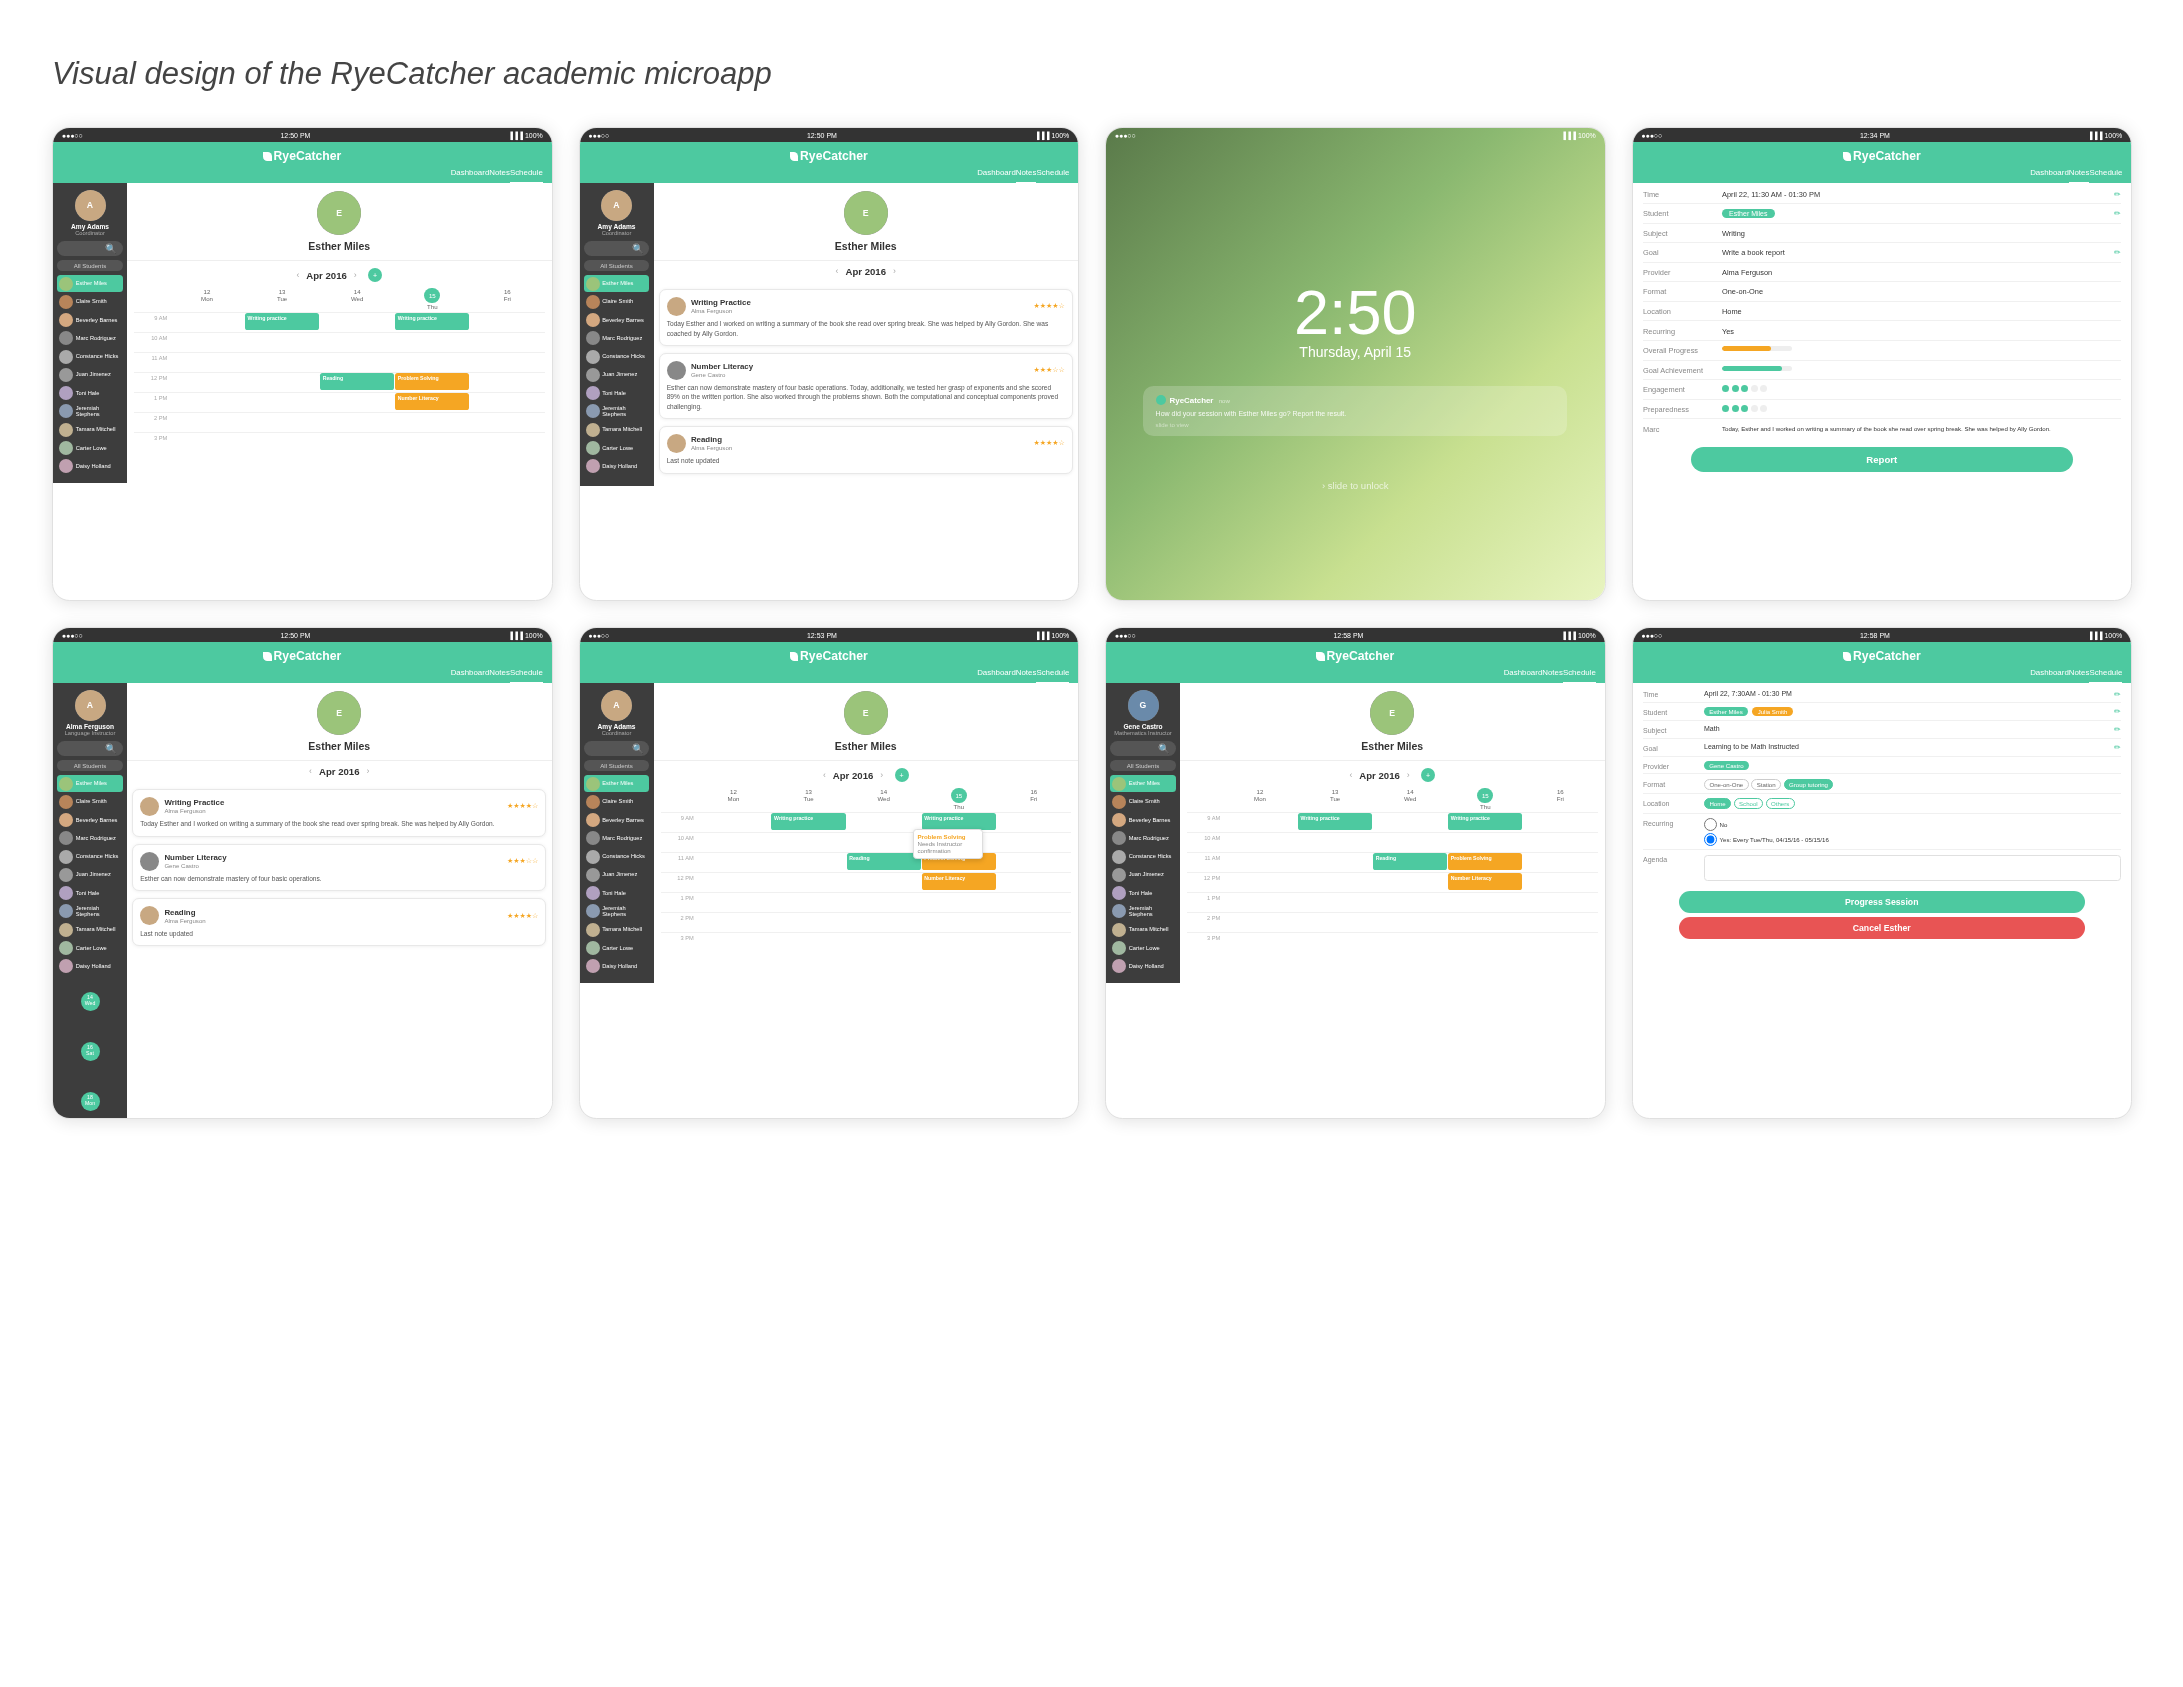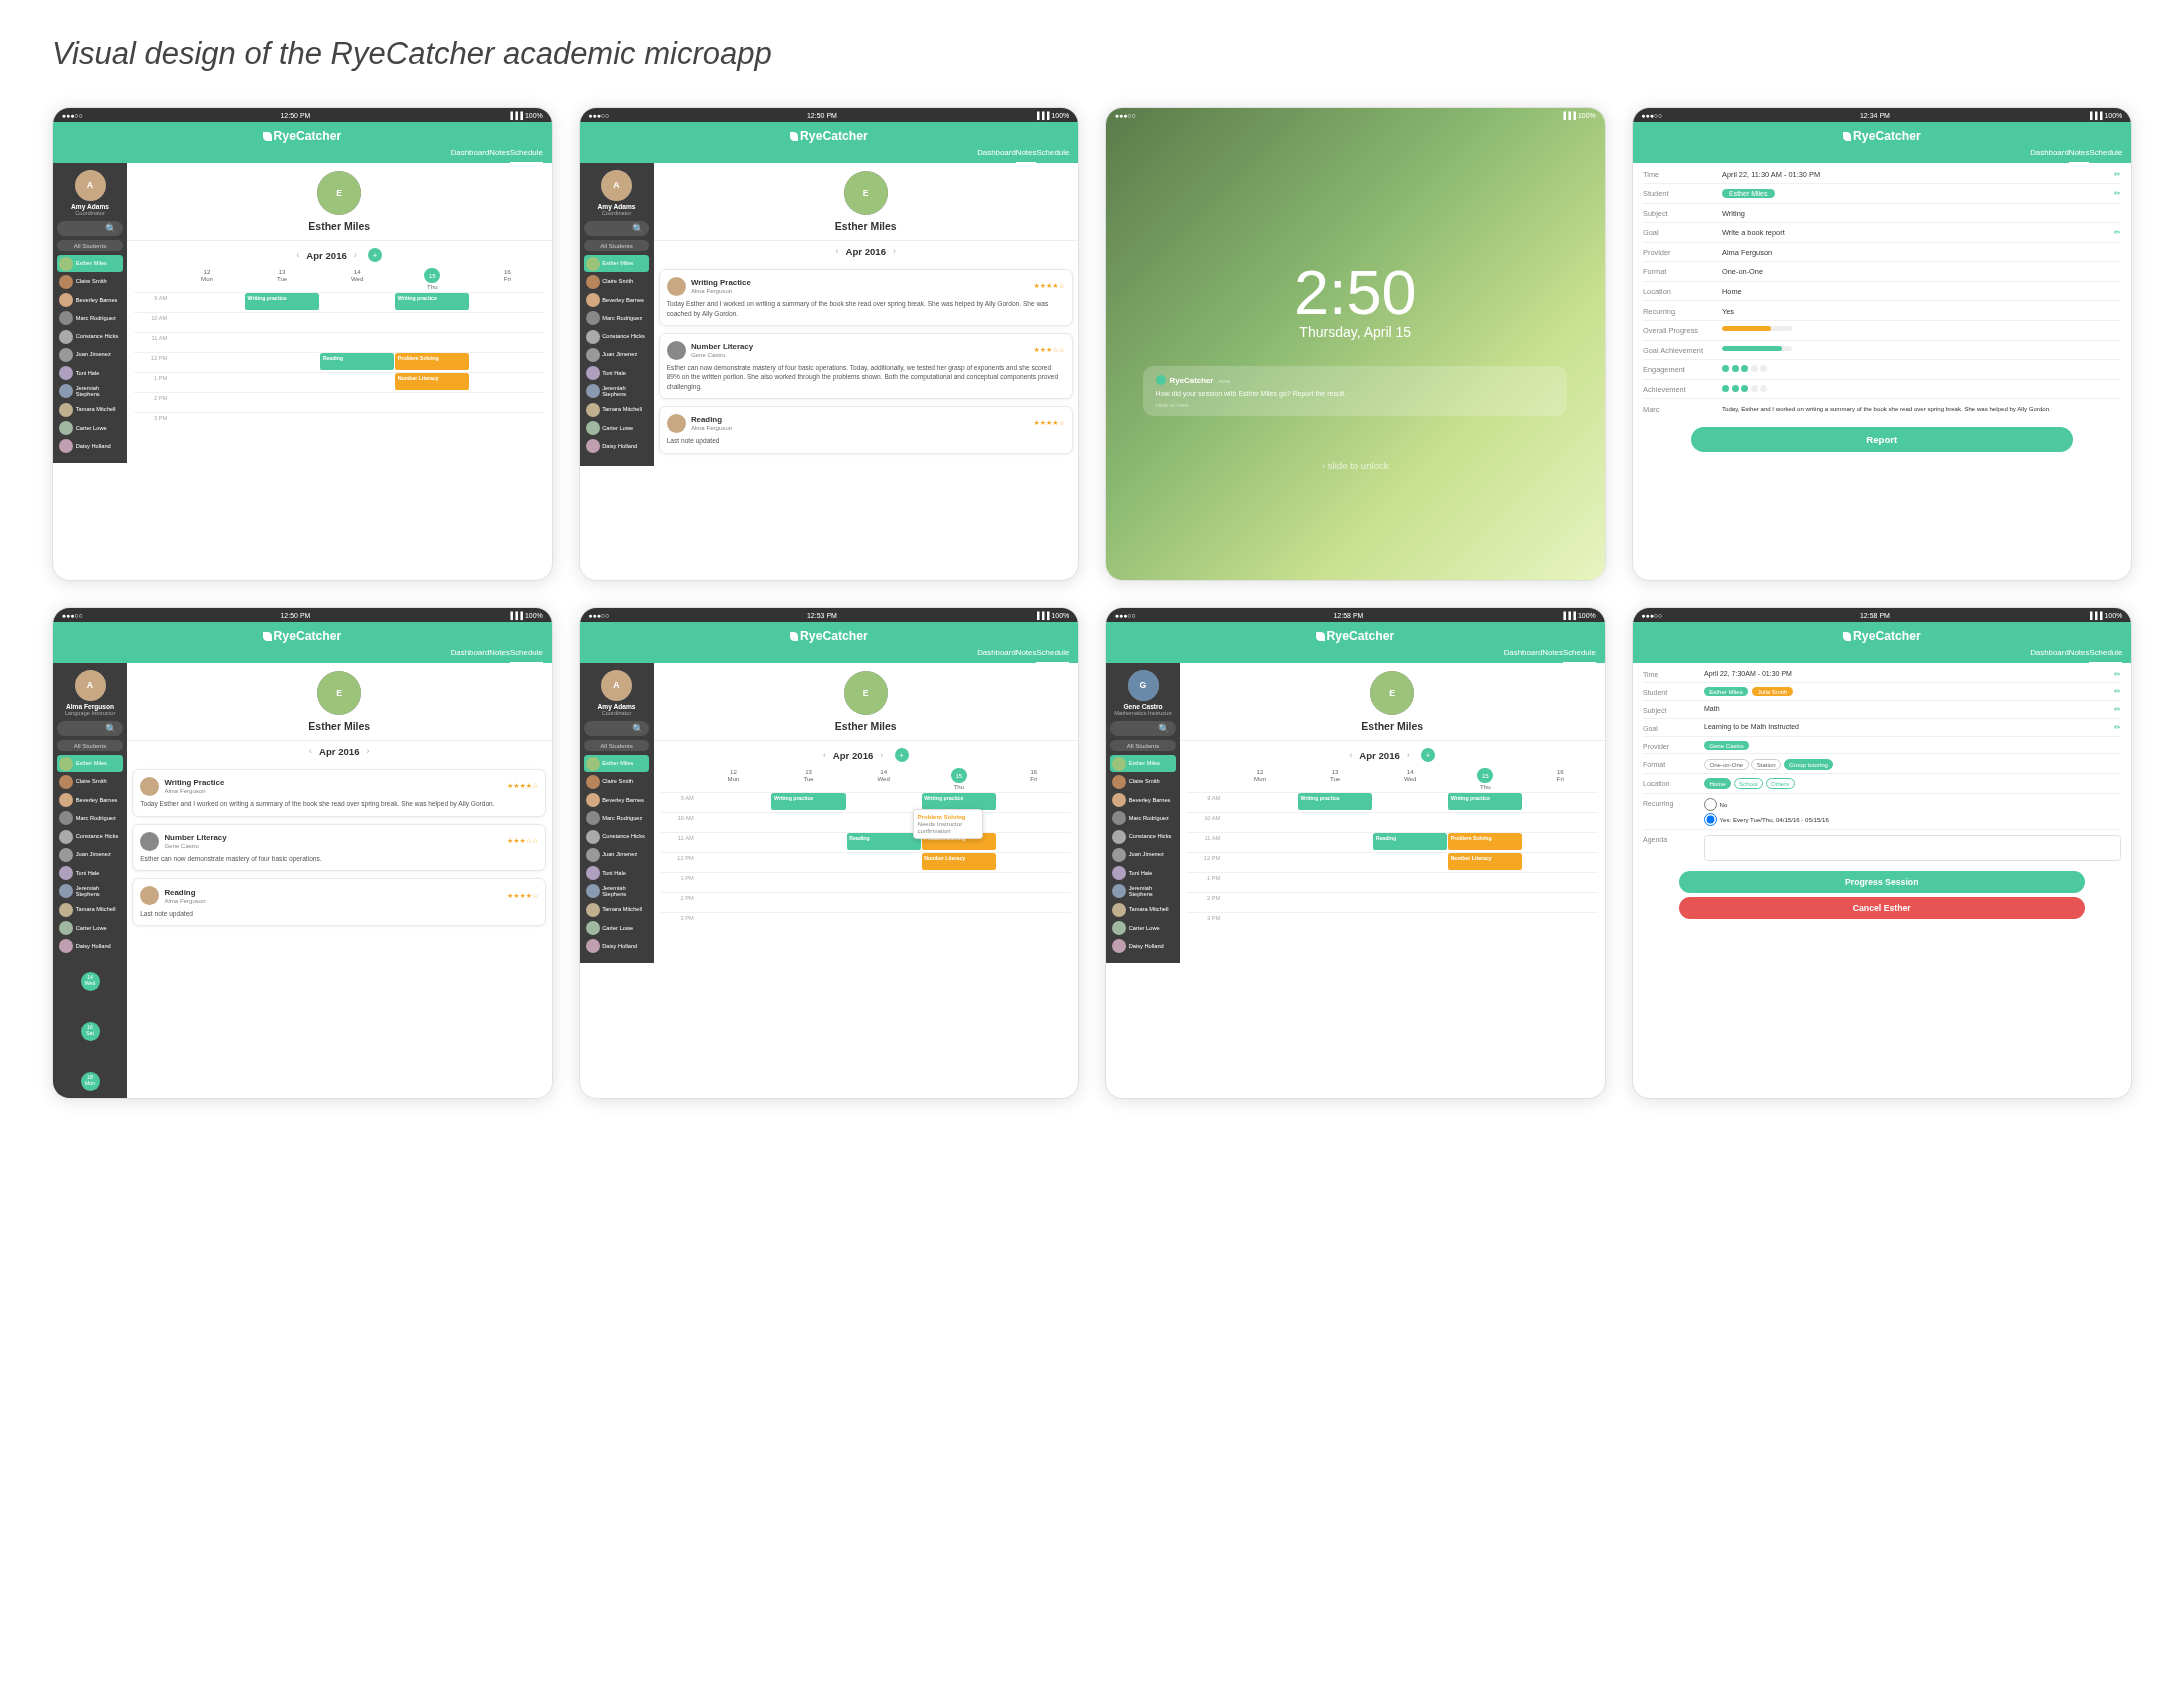--- a/index.html
+++ b/index.html
@@ -22,21 +22,21 @@
       font-size: 42px;
       font-weight: 900;
       letter-spacing: 1.7px;
       color: #222;
     }
 
     .page-subtitle {
       font-size: 31px;
       font-style: italic;
       color: #444;
-      margin-top: 1px;
+      margin-top: 21px;
     }
 
     .screens-grid {
       display: grid;
       grid-template-columns: repeat(4, 1fr);
       grid-template-rows: repeat(2, auto);
       gap: 26px;
     }
 
     .phone-frame {
@@ -1050,21 +1050,21 @@
           <div class="dots-row">
             <div class="dot"></div>
             <div class="dot"></div>
             <div class="dot"></div>
             <div class="dot empty"></div>
             <div class="dot empty"></div>
           </div>
         </div>
       </div>
       <div class="report-row">
-        <div class="report-label">Achievement</div>
+        <div class="report-label">Preparedness</div>
         <div class="report-value">
           <div class="dots-row">
             <div class="dot"></div>
             <div class="dot"></div>
             <div class="dot"></div>
             <div class="dot empty"></div>
             <div class="dot empty"></div>
           </div>
         </div>
       </div>

